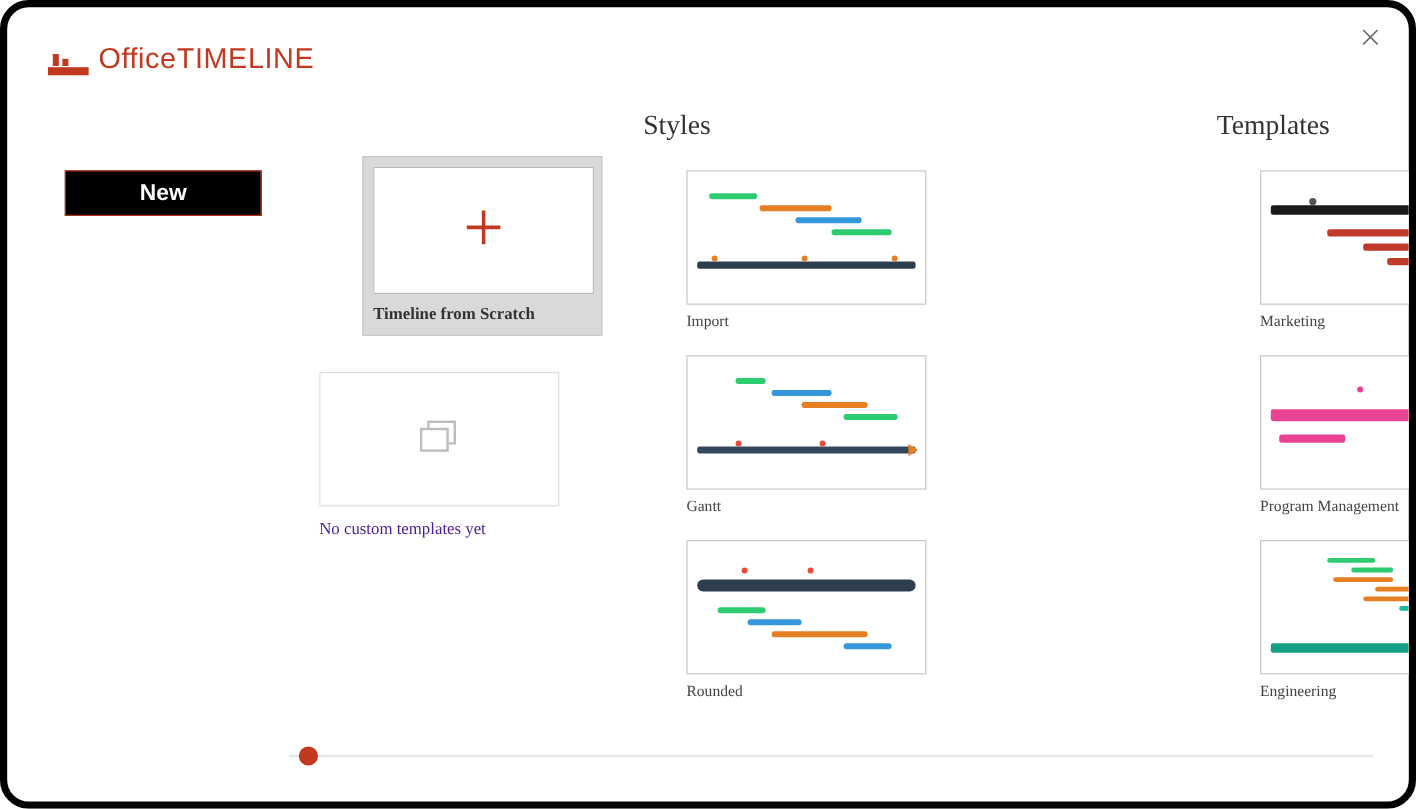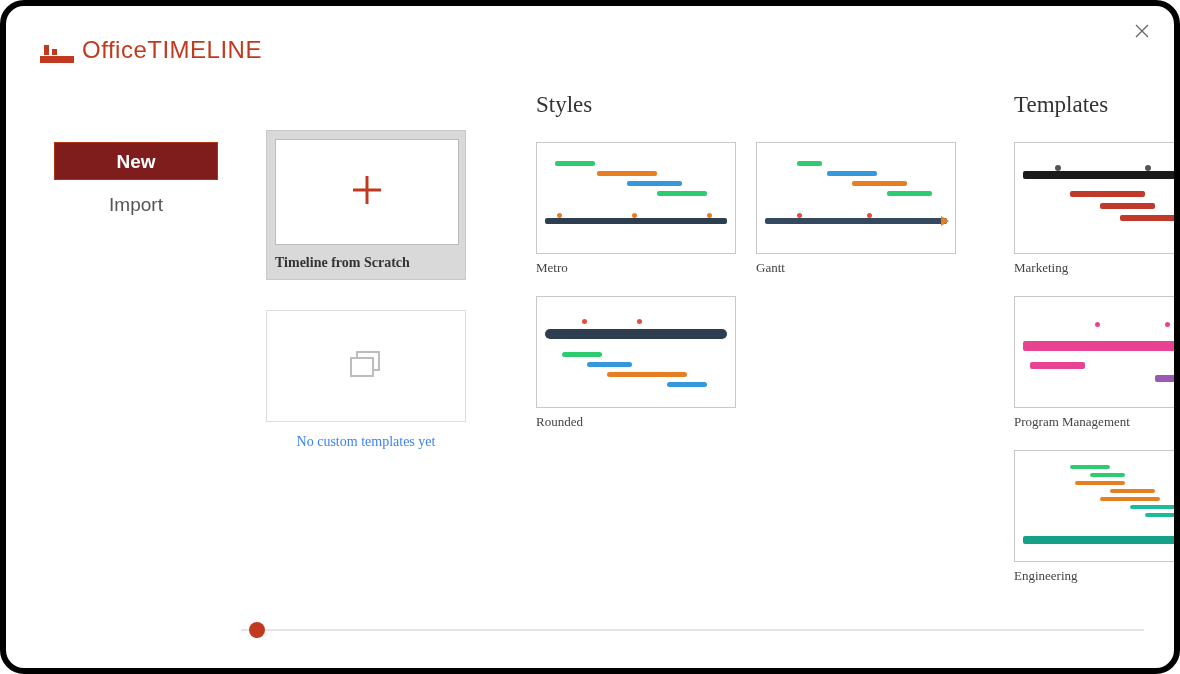--- a/index.html
+++ b/index.html
@@ -54,21 +54,21 @@
     width: 164px;
     height: 38px;
     margin: 0 auto 6px auto;
     text-align: center;
     line-height: 38px;
     font-size: 19px;
     color: #555;
     cursor: pointer;
   }
   .nav-btn.active {
-    background: #7f1d1d;
+    background: #000000;
     color: #fff;
     font-weight: 600;
     border: 1px solid #b03318;
   }
   .content {
     flex: 1;
     display: flex;
     overflow: hidden;
     padding-top: 0;
   }
@@ -88,20 +88,21 @@
     padding-left: 0;
   }
   .grid {
     display: flex;
     flex-wrap: wrap;
     gap: 20px;
   }
   .card {
     width: 200px;
     cursor: pointer;
+    margin-left: 36px;
   }
   .card.scratch {
     width: 200px;
     background: #d9d9d9;
     padding: 8px;
     border: 1px solid #c8c8c8;
   }
   .thumb {
     width: 200px;
     height: 112px;
@@ -138,23 +139,22 @@
     background: #fff;
     position: relative;
   }
   .stack-icon {
     position: absolute;
     top:50%; left:50%;
     transform: translate(-50%,-50%);
     color: #bdbdbd;
   }
   .custom-caption {
-    text-align: center;
     font-size: 14px;
-    color: #3b82f6;
+    color: #4c1d95;
     margin-top: 12px;
   }
   .bottom-slider {
     position: absolute;
     bottom: 28px;
     left: 235px;
     right: 30px;
     height: 20px;
   }
   .track {
@@ -197,21 +197,20 @@
       </svg>
     </div>
     <div class="logo-text">
       <span>Office</span><span class="bold">TIMELINE</span>
     </div>
   </div>
 
   <div class="body">
     <div class="sidebar">
       <div class="nav-btn active">New</div>
-      <div class="nav-btn">Import</div>
     </div>
 
     <div class="content">
 
       <div class="column scratch-col">
         <div class="card scratch">
           <div class="thumb">
             <span class="plus-icon">
               <svg width="34" height="34" viewBox="0 0 34 34">
                   <path d="M17 3 V31 M3 17 H31" stroke="#c13a1f" stroke-width="3"></path>
@@ -242,21 +241,21 @@
             <div class="thumb">
               <div class="tline" style="top:75px;"></div>
               <div class="bar" style="top:18px;left:18px;width:40px;background:#2ecc71;"></div>
               <div class="bar" style="top:28px;left:60px;width:60px;background:#e67e22;"></div>
               <div class="bar" style="top:38px;left:90px;width:55px;background:#3498db;"></div>
               <div class="bar" style="top:48px;left:120px;width:50px;background:#2ecc71;"></div>
               <div class="dot" style="top:70px;left:20px;background:#e67e22;"></div>
               <div class="dot" style="top:70px;left:95px;background:#e67e22;"></div>
               <div class="dot" style="top:70px;left:170px;background:#e67e22;"></div>
             </div>
-            <div class="caption">Metro</div>
+            <div class="caption">Import</div>
           </div>
 
           <div class="card">
             <div class="thumb">
               <div class="bar" style="top:18px;left:40px;width:25px;background:#2ecc71;"></div>
               <div class="bar" style="top:28px;left:70px;width:50px;background:#3498db;"></div>
               <div class="bar" style="top:38px;left:95px;width:55px;background:#e67e22;"></div>
               <div class="bar" style="top:48px;left:130px;width:45px;background:#2ecc71;"></div>
               <div class="tline" style="top:75px;background:#34495e;"></div>
               <div class="dot" style="top:70px;left:40px;background:#e74c3c;"></div>

